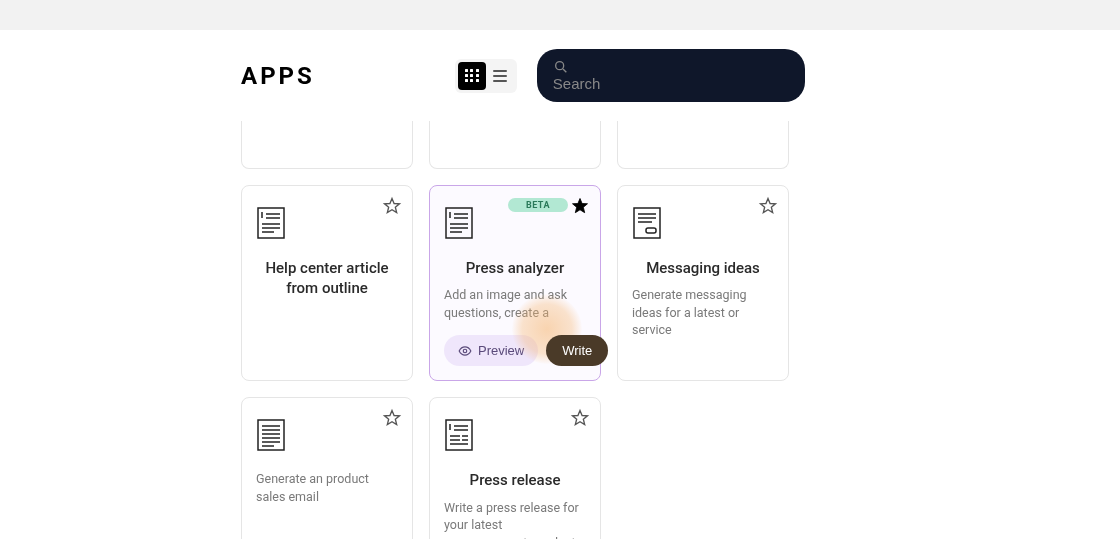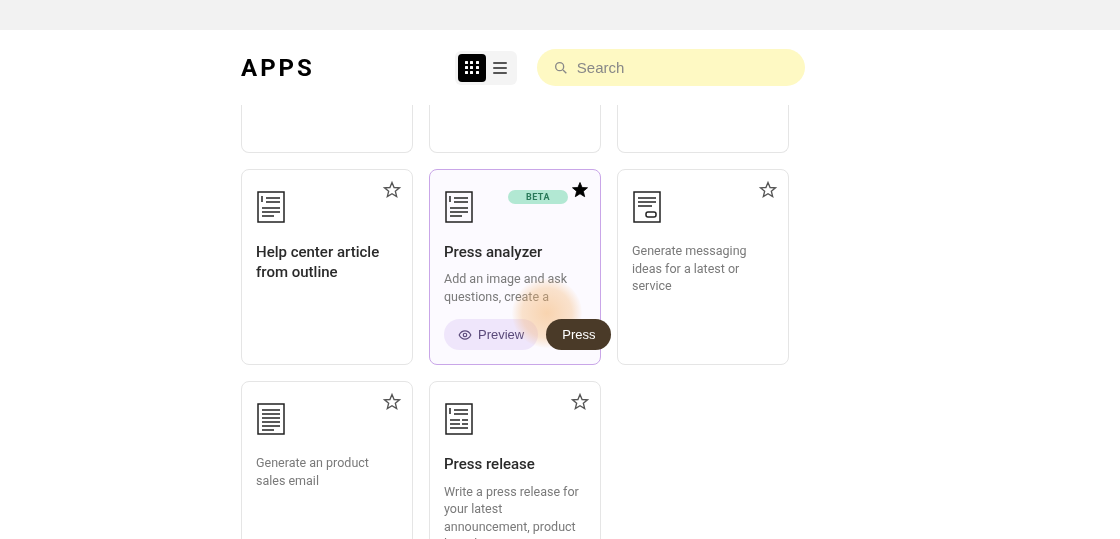--- a/index.html
+++ b/index.html
@@ -73,26 +73,26 @@
       gap: 3px;
       width: 14px;
     }
     .list-icon-lines span {
       height: 2px;
       background: #555;
       border-radius: 1px;
     }
     .search-box {
       display: flex;
-      align-items: center;
-      background: #fef9c3;
+      background: #0f172a;
       border-radius: 20px;
       padding: 10px 16px;
       margin-left: 20px;
       width: 268px;
+      flex-direction: column;
     }
     .search-icon {
       width: 16px;
       height: 16px;
       margin-right: 8px;
       flex-shrink: 0;
     }
     .search-input {
       border: none;
       background: transparent;
@@ -133,21 +133,21 @@
     .star-wrap {
       position: absolute;
       top: 10px;
       right: 10px;
       width: 20px;
       height: 20px;
       cursor: pointer;
     }
     .beta-badge {
       position: absolute;
-      top: 20px;
+      top: 12px;
       right: 32px;
       background: #b2e8d3;
       color: #2a7a5a;
       font-size: 9px;
       font-weight: 700;
       letter-spacing: 0.5px;
       padding: 2px 18px;
       border-radius: 7px;
     }
     .doc-icon {
@@ -155,20 +155,21 @@
       height: 34px;
       margin-top: 4px;
       margin-bottom: 14px;
     }
     .card-title {
       font-size: 15px;
       font-weight: 500;
       color: #2a2a2a;
       line-height: 1.35;
       margin-bottom: 8px;
+      text-align: center;
     }
     .card-desc {
       font-size: 12.5px;
       color: #7a7a7a;
       line-height: 1.4;
     }
     .card-actions {
       display: flex;
       gap: 8px;
       margin-top: 14px;
@@ -297,39 +298,40 @@
     <div class="card-actions">
       <button class="btn-preview">
         <svg class="eye-icon" viewBox="0 0 24 24" fill="none" stroke="#5a4a7a" stroke-width="2">
           <path d="M2 12s3.5-7 10-7 10 7 10 7-3.5 7-10 7-10-7-10-7z"></path>
           <circle cx="12" cy="12" r="3"></circle>
         </svg>
         <span>Preview</span>
       </button>
       <div class="highlight-ring" style="left: 82px; top: 108px;"></div>
       <button class="btn-open">
-        <span>Press</span>
+        <span>Write</span>
       </button>
     </div>
   </div>
 
 
   <div class="card card-full">
     <div class="star-wrap">
       <svg viewBox="0 0 24 24" fill="none" stroke="#555" stroke-width="1.6">
         <polygon points="12,3 14.5,9 21,9.3 16,13.5 17.6,20 12,16.5 6.4,20 8,13.5 3,9.3 9.5,9"></polygon>
       </svg>
     </div>
     <svg class="doc-icon" viewBox="0 0 30 34" fill="none" stroke="#222" stroke-width="1.5">
       <rect x="2" y="2" width="26" height="30"></rect>
       <line x1="6" y1="8" x2="24" y2="8"></line>
       <line x1="6" y1="12" x2="24" y2="12"></line>
       <line x1="6" y1="16" x2="20" y2="16"></line>
       <rect x="14" y="22" width="10" height="5" rx="2"></rect>
     </svg>
+    <div class="card-title">Messaging ideas</div>
     <div class="card-desc">Generate messaging ideas for a latest or service</div>
   </div>
 
   <div class="card card-full">
     <div class="star-wrap">
       <svg viewBox="0 0 24 24" fill="none" stroke="#555" stroke-width="1.6">
         <polygon points="12,3 14.5,9 21,9.3 16,13.5 17.6,20 12,16.5 6.4,20 8,13.5 3,9.3 9.5,9"></polygon>
       </svg>
     </div>
     <svg class="doc-icon" viewBox="0 0 30 34" fill="none" stroke="#222" stroke-width="1.5">

